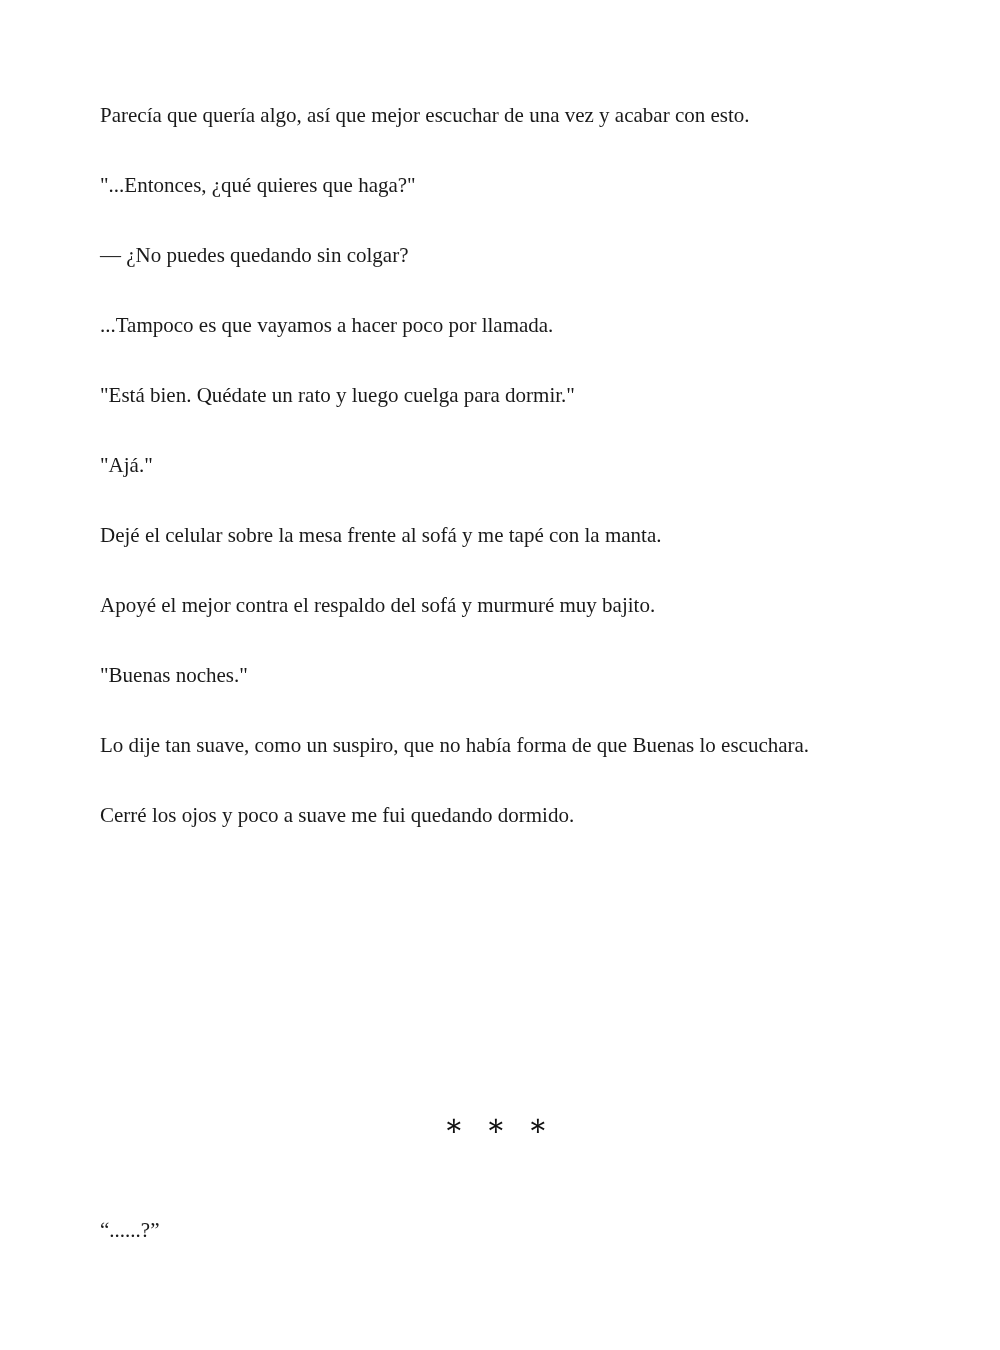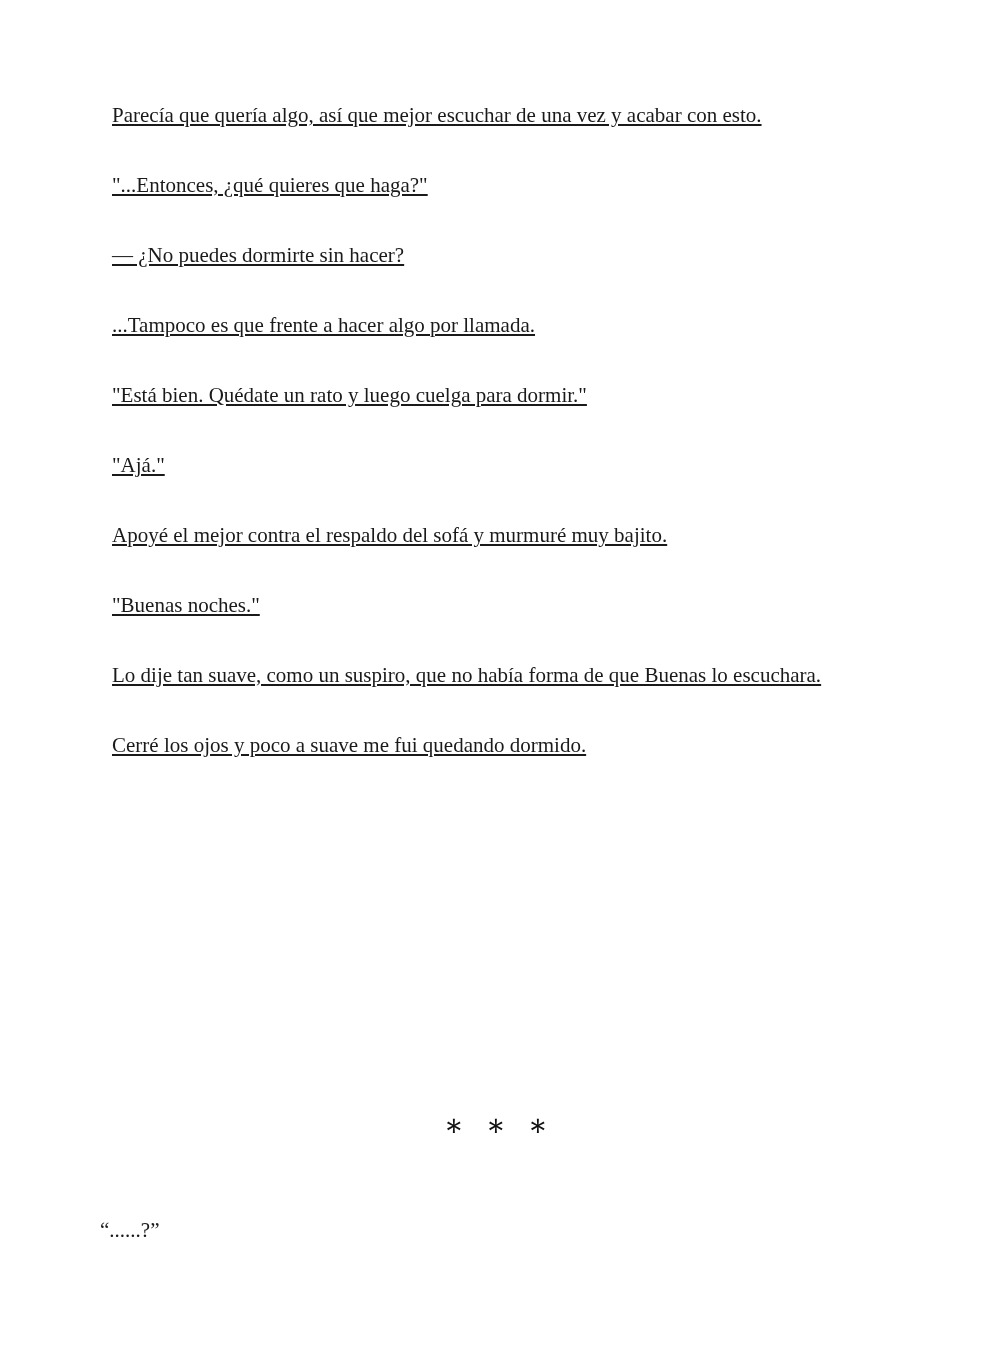--- a/index.html
+++ b/index.html
@@ -2,41 +2,42 @@
 <html><head>
 <meta charset="utf-8">
 <style>
   html, body { margin: 0; padding: 0; background: #ffffff; }
   body { width: 1000px; height: 1350px; position: relative; overflow: hidden; }
   .page {
     position: absolute; left: 100px; top: 98px; width: 800px;
     font-family: "Liberation Serif", "DejaVu Serif", serif;
     font-size: 21px; line-height: 35px; color: #1a1a1a;
   }
-  .page p { margin: 0 0 35px 12px; text-decoration: underline; }
+  .page p { margin: 0 0 35px 0; }
   .sep {
     position: absolute; left: 0; width: 1000px; top: 1108px;
     text-align: center; font-family: "DejaVu Sans", sans-serif;
     font-size: 34px; letter-spacing: 8px; color: #111;
   }
   .last {
     position: absolute; left: 100px; top: 1218px;
     font-family: "Liberation Serif", serif; font-size: 21px; color: #1a1a1a;
   }
 </style>
 </head>
 <body>
 
 <div class="page">
   <p>Parecía que quería algo, así que mejor escuchar de una vez y acabar con esto.</p>
   <p>"...Entonces, ¿qué quieres que haga?"</p>
-  <p>— ¿No puedes dormirte sin hacer?</p>
-  <p>...Tampoco es que frente a hacer algo por llamada.</p>
+  <p>— ¿No puedes quedando sin colgar?</p>
+  <p>...Tampoco es que vayamos a hacer poco por llamada.</p>
   <p>"Está bien. Quédate un rato y luego cuelga para dormir."</p>
   <p>"Ajá."</p>
+  <p>Dejé el celular sobre la mesa frente al sofá y me tapé con la manta.</p>
   <p>Apoyé el mejor contra el respaldo del sofá y murmuré muy bajito.</p>
   <p>"Buenas noches."</p>
   <p>Lo dije tan suave, como un suspiro, que no había forma de que Buenas lo escuchara.</p>
   <p>Cerré los ojos y poco a suave me fui quedando dormido.</p>
 </div>
 
 <div class="sep">＊＊＊</div>
 <div class="last">“......?”</div>
 
 </body></html>

